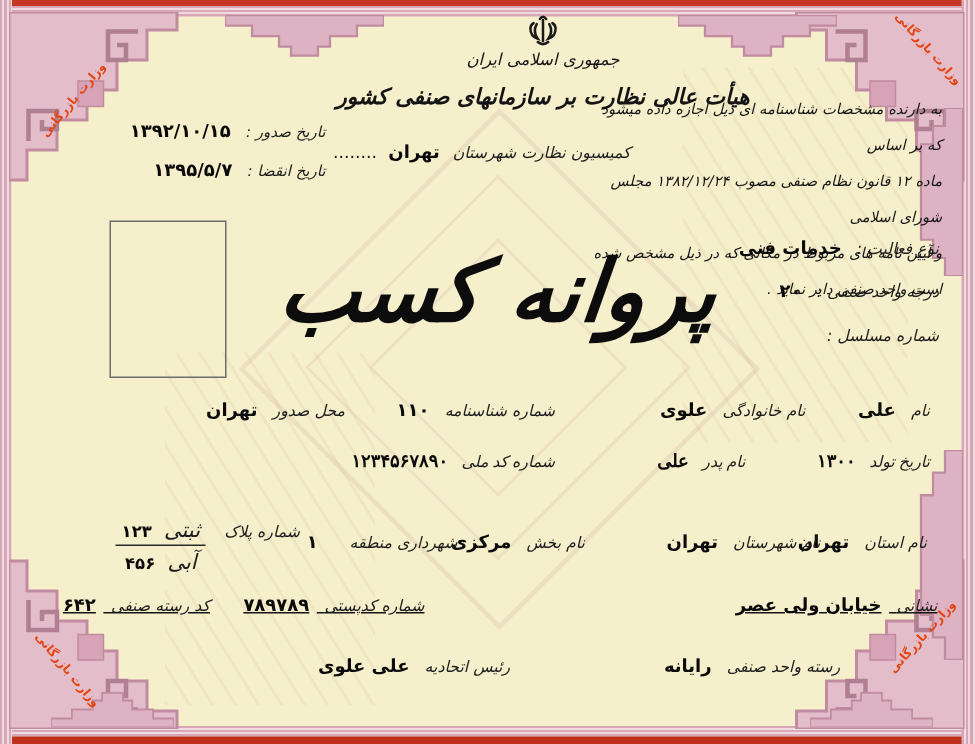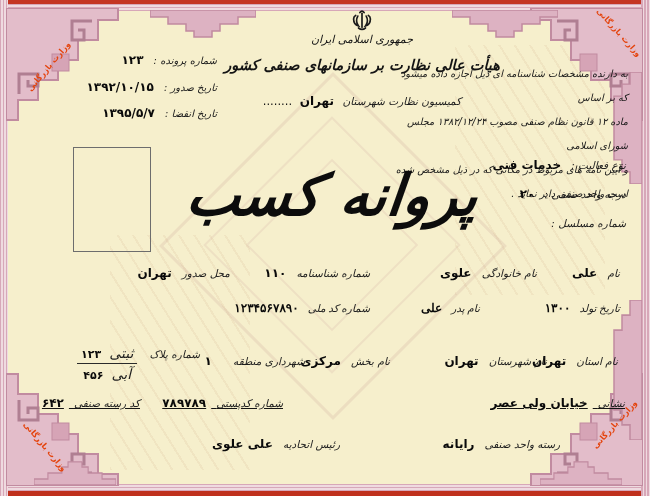--- a/index.html
+++ b/index.html
@@ -51,21 +51,21 @@
     background:repeating-linear-gradient(58deg,rgba(205,165,130,.14) 0 2px,transparent 2px 13px);}
   .hatch2{left:455px;top:45px;width:150px;height:250px;
     background:repeating-linear-gradient(58deg,rgba(205,165,130,.14) 0 2px,transparent 2px 13px);}
   
   .tx{position:absolute;z-index:6;direction:rtl;white-space:nowrap;}
   .callig{font-style:italic;}
   .lbl{font-style:italic;font-size:10.5px;color:#1c1c1c;}
   .val{font-weight:bold;font-size:12px;color:#0a0a0a;margin-right:5px;}
   .hdr-country{top:33px;left:242px;width:240px;text-align:center;font-size:11px;}
   .hdr-board{top:57px;left:222px;width:280px;text-align:center;font-size:14.5px;font-weight:bold;}
-  .hdr-commission{top:94px;left:222px;width:280px;text-align:center;font-size:11.5px;}
+  .hdr-commission{top:94px;left:222px;width:280px;text-align:left;font-size:11.5px;}
   .hdr-union{top:123px;left:242px;width:240px;text-align:center;font-size:11.5px;}
   .dots{margin-right:4px;letter-spacing:1px;font-weight:normal;}
   .emblem{position:absolute;z-index:6;top:9px;left:348px;width:28px;height:24px;}
   .finfo{z-index:6;}
   .finfo .lbl{font-size:10px;}
   .finfo .val{font-size:12px;}
   .f1{top:49px;right:433px;}
   .f2{top:76px;right:433px;}
   .f3{top:102px;right:433px;}
   .photo{position:absolute;z-index:6;left:73px;top:147px;width:76px;height:103px;
@@ -76,21 +76,21 @@
   .act2{top:183px;right:24px;}
   .act3{top:212px;right:24px;}
   .title{
     position:absolute;z-index:6;left:150px;top:162px;width:360px;height:110px;
     text-align:center;font-size:57px;font-weight:bold;font-style:italic;
     transform:skewX(-6deg);direction:rtl;letter-spacing:2px;color:#0c0c0c;
   }
   
   .rA{top:262px;}  .rB{top:298px;font-family:Liberation Serif, serif;}  .rC{top:350px;}  .rD{top:392px;text-decoration:underline;}  .rE{top:433px;}
   .p-name{right:30px;} .p-family{right:113px;} .p-id{right:280px;} .p-issue{right:420px;}
-  .p-birth{right:30px;} .p-father{right:170px;margin-left:47px;} .p-national{right:280px;}
+  .p-birth{right:30px;} .p-father{right:153px;margin-left:47px;} .p-national{right:280px;}
   .p-province{right:32px;} .p-county{right:103px;} .p-district{right:260px;}
   .p-munic{right:345px;} .p-plate{right:450px;top:343px;}
   .p-address{right:25px;} .p-postal{right:367px;} .p-gcode{right:510px;}
   .p-gcat{right:90px;} .p-uhead{right:310px;}
   .munic-val{margin-right:16px;}
   .frac{display:inline-block;vertical-align:top;text-align:center;margin-right:7px;}
   .frac .fr{display:block;padding:0 4px;}
   .frac .fr.top{border-bottom:1px solid #2a2a2a;padding-bottom:1px;}
   .frac .lbl{font-size:14px;}
   .frac .val{font-size:11px;margin-right:3px;}
@@ -173,24 +173,20 @@
   </svg>
 
   <div class="tx callig hdr-country">جمهوری اسلامی ایران</div>
   <div class="tx callig hdr-board">هیأت عالی نظارت بر سازمانهای صنفی کشور</div>
   <div class="tx hdr-commission">
     <span class="lbl">کمیسیون نظارت شهرستان</span>
     <span class="val">تهران</span>
     <span class="dots">........</span>
   </div>
 
-  <div class="tx finfo f1">
-    <span class="lbl">شماره پرونده :</span>
-    <span class="val">۱۲۳</span>
-  </div>
   <div class="tx finfo f2">
     <span class="lbl">تاریخ صدور :</span>
     <span class="val">۱۳۹۲/۱۰/۱۵</span>
   </div>
   <div class="tx finfo f3">
     <span class="lbl">تاریخ انقضا :</span>
     <span class="val">۱۳۹۵/۵/۷</span>
   </div>
 
   <div class="photo"></div>

